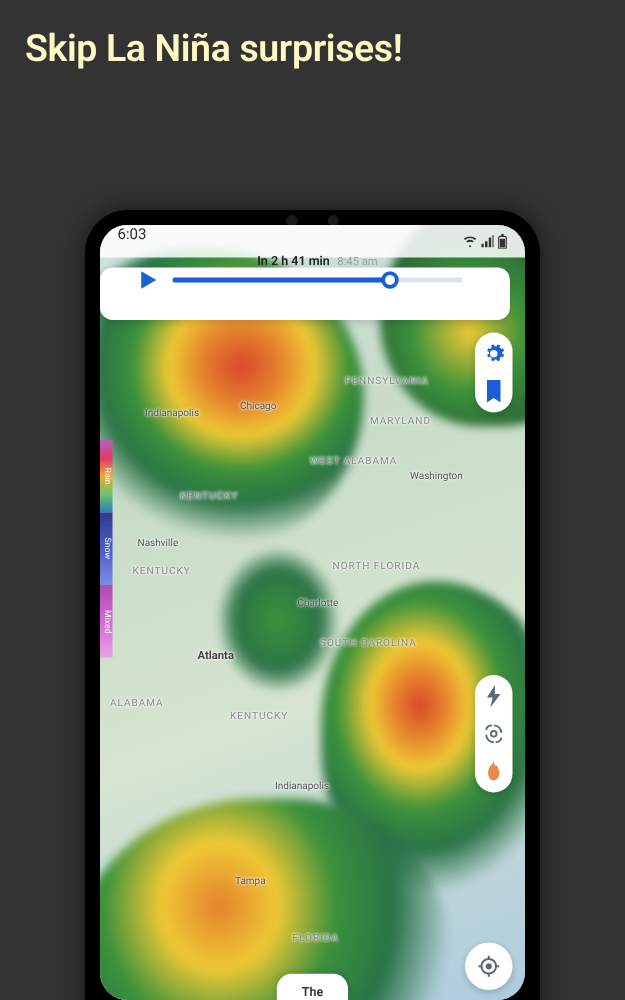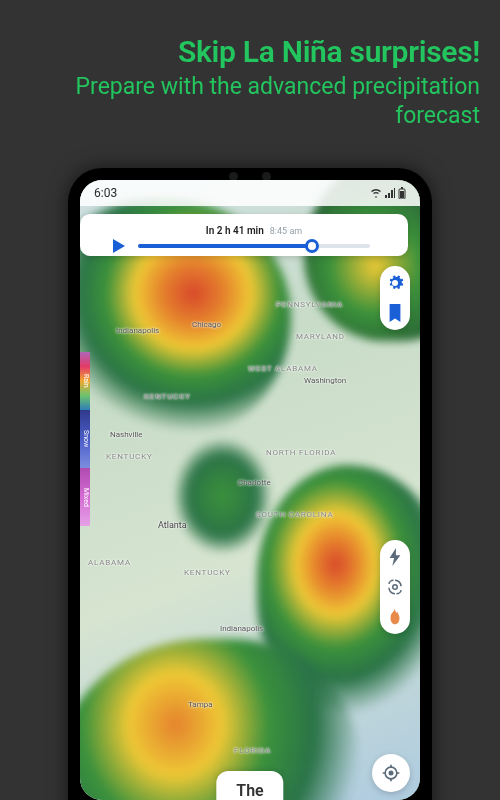--- a/index.html
+++ b/index.html
@@ -1,64 +1,63 @@
 <!DOCTYPE html>
 <html><head>
 <meta charset="utf-8">
 <style>
 *{box-sizing:border-box;margin:0;padding:0;font-family:-apple-system,BlinkMacSystemFont,'Segoe UI',Roboto,Arial,sans-serif}
 body{width:500px;height:800px;background:#333;overflow:hidden;position:relative}
-.promo{padding:34px 20px 12px;text-align:right;color:#22c55e}
+.promo{padding:22px 20px 12px;text-align:left;color:#fef9c3}
 .promo h1{font-size:30px;font-weight:600;letter-spacing:-.3px}
 .promo h2{font-size:23px;font-weight:400;margin-top:4px;line-height:1.25}
 .phone{position:absolute;left:50%;transform:translateX(-50%);top:168px;width:364px;height:700px;background:#000;border-radius:34px;padding:12px 12px 0;box-shadow:0 0 20px rgba(0,0,0,.6)}
 .notch{position:absolute;top:4px;left:50%;transform:translateX(-50%);display:flex;gap:24px}
 .notch span{width:9px;height:9px;background:#1a1a1a;border-radius:50%}
 .screen{width:340px;height:620px;background:#bfd4c0;border-radius:22px;overflow:hidden;position:relative}
-.status{height:26px;display:flex;align-items:center;justify-content:space-between;padding:0 14px;font-size:12px;color:#2a2a2a;background:rgba(255,255,255,.86);position:relative;z-index:5}
+.status{height:26px;display:flex;justify-content:space-between;padding:0 14px;font-size:12px;color:#2a2a2a;background:rgba(255,255,255,.86);position:relative;z-index:5}
 .status-r{display:flex;align-items:center;gap:3px}
 .map{position:absolute;inset:0;background:linear-gradient(160deg,#cfe0e4 0%,#c8dcc8 30%,#d6e4d0 60%,#aecbe0 100%)}
 .radar{position:absolute;inset:0;opacity:.92}
 .radar div{position:absolute;filter:blur(4px)}
 .g1{left:-10%;top:3%;width:72%;height:38%;background:radial-gradient(ellipse at 60% 40%,#d93b1e 0%,#e87b1f 15%,#f2c728 28%,#2f8b2f 42%,#1e6b3c 55%,transparent 70%);border-radius:50% 60% 50% 42%/50% 60% 60% 40%}
 .g2{right:-18%;top:-4%;width:52%;height:30%;background:radial-gradient(ellipse at 40% 60%,#f2c728 0%,#2f8b2f 30%,#194f2a 60%,transparent 78%);border-radius:60% 40% 50% 50%}
 .g3{right:-10%;top:46%;width:58%;height:40%;background:radial-gradient(ellipse at 40% 40%,#d93b1e 0%,#e87b1f 12%,#f2c728 24%,#2f8b2f 40%,#1e6b3c 55%,transparent 72%);border-radius:50% 58% 42% 50%}
 .g4{left:-8%;bottom:-20%;width:90%;height:46%;background:radial-gradient(ellipse at 40% 30%,#e87b1f 0%,#f2c728 18%,#2f8b2f 36%,#1e6b3c 54%,transparent 72%);border-radius:60% 50% 42% 60%}
 .g5{left:28%;top:42%;width:28%;height:18%;background:radial-gradient(ellipse,#2f8b2f 0%,#1e6b3c 50%,transparent 75%);border-radius:50%}
 .city{position:absolute;font-size:8px;color:#555;text-shadow:0 0 2px #fff,0 0 3px #fff}
-.city.big{font-size:9px;font-weight:400;color:#444}
+.city.big{font-size:9px;font-weight:700;color:#444}
 .state{position:absolute;font-size:8px;letter-spacing:.8px;color:#888;text-shadow:0 0 2px #fff,0 0 3px #fff}
 .legend{position:absolute;left:0;top:172px;width:10px}
 .legend div{width:10px;height:58px;font-size:7px;color:#fff;writing-mode:vertical-rl;text-align:center;padding:2px 0}
 .lr{background:linear-gradient(#b065b8,#e23a68,#f0a830,#6dc36d,#2e7fb8)}
 .ls{background:linear-gradient(#303a8c,#4a5cc7,#7d8ee0)}
 .lm{background:linear-gradient(#b04bb0,#d36bd3,#e6a2e6)}
-.ctrl{position:absolute;left:0;right:12px;top:34px;height:42px;background:#fff;border-radius:10px;display:flex;align-items:flex-end;padding:0 28px;box-shadow:0 2px 6px rgba(0,0,0,.14);z-index:6}
+.ctrl{position:absolute;left:0;right:12px;top:34px;height:42px;background:#fff;border-radius:10px;display:flex;align-items:flex-start;padding:0 28px;box-shadow:0 2px 6px rgba(0,0,0,.14);z-index:6}
 .play{width:20px;height:20px;flex-shrink:0}
 .play svg{width:20px;height:20px;fill:#1b5fd6}
 .slider{flex:1;height:20px;margin:0 10px;position:relative}
 .track{position:absolute;left:0;right:0;top:50%;height:4px;margin-top:-2px;background:#dce3ea;border-radius:2px}
 .prog{position:absolute;left:0;width:75%;top:50%;height:4px;margin-top:-2px;background:#1b5fd6;border-radius:2px}
 .thumb{position:absolute;left:75%;top:50%;width:14px;height:14px;margin:-7px 0 0 -7px;background:#fff;border:3px solid #1b5fd6;border-radius:50%}
 .t-wrap{position:absolute;left:0;right:0;bottom:100%;margin-bottom:-2px;text-align:center}
 .t-main{font-size:10px;font-weight:600;color:#222}
 .t-sub{font-size:9px;color:#95a0aa;margin-left:6px}
 .pill{position:absolute;right:10px;background:#fff;border-radius:18px;padding:7px 5px;box-shadow:0 2px 6px rgba(0,0,0,.16);display:flex;flex-direction:column;gap:10px;align-items:center;z-index:6}
 .p1{top:86px}
 .p2{top:360px}
 .pill span{width:20px;height:20px;display:flex;align-items:center;justify-content:center}
 .locbtn{position:absolute;right:10px;bottom:8px;width:38px;height:38px;background:#fff;border-radius:50%;box-shadow:0 2px 6px rgba(0,0,0,.18);display:flex;align-items:center;justify-content:center;z-index:6}
-.thebtn{position:absolute;left:50%;transform:translateX(-50%);bottom:0;background:#fff;border-radius:12px 12px 0 0;padding:10px 20px 0;font-size:16px;font-weight:600;color:#333;box-shadow:0 -1px 6px rgba(0,0,0,.15);z-index:6}
+.thebtn{position:absolute;left:50%;transform:translateX(-50%);bottom:0;background:#fff;border-radius:12px 12px 0 0;padding:10px 20px 0;font-size:10px;font-weight:600;color:#333;box-shadow:0 -1px 6px rgba(0,0,0,.15);z-index:6}
 </style>
 </head>
 <body>
 
 <div class="promo">
   <h1>Skip La Niña surprises!</h1>
-  <h2>Prepare with the advanced precipitation forecast</h2>
 </div>
 
 <div class="phone">
   <div class="notch">
       <span></span>
       <span></span>
     </div>
   <div class="screen">
 
     <div class="map">
@@ -68,21 +67,21 @@
           <div class="g3"></div>
           <div class="g4"></div>
           <div class="g5"></div>
       </div>
       <span class="city big" style="left:14px;top:64px">Chicago</span>
       <span class="city" style="left:36px;top:146px">Indianapolis</span>
       <span class="city" style="left:112px;top:140px">Chicago</span>
       <span class="city" style="left:30px;top:250px">Nashville</span>
       <span class="city big" style="left:78px;top:340px">Atlanta</span>
       <span class="city" style="left:158px;top:298px">Charlotte</span>
-      <span class="city" style="left:224px;top:196px">Washington</span>
+      <span class="city" style="left:248px;top:196px">Washington</span>
       <span class="city" style="left:140px;top:444px">Indianapolis</span>
       <span class="city" style="left:108px;top:520px">Tampa</span>
       <span class="state" style="left:286px;top:64px;font-size:7px">NEW YORK</span>
       <span class="state" style="left:196px;top:120px">PENNSYLVANIA</span>
       <span class="state" style="left:216px;top:152px">MARYLAND</span>
       <span class="state" style="left:168px;top:184px">WEST ALABAMA</span>
       <span class="state" style="left:64px;top:212px">KENTUCKY</span>
       <span class="state" style="left:26px;top:272px">KENTUCKY</span>
       <span class="state" style="left:186px;top:268px">NORTH FLORIDA</span>
       <span class="state" style="left:176px;top:330px">SOUTH CAROLINA</span>

